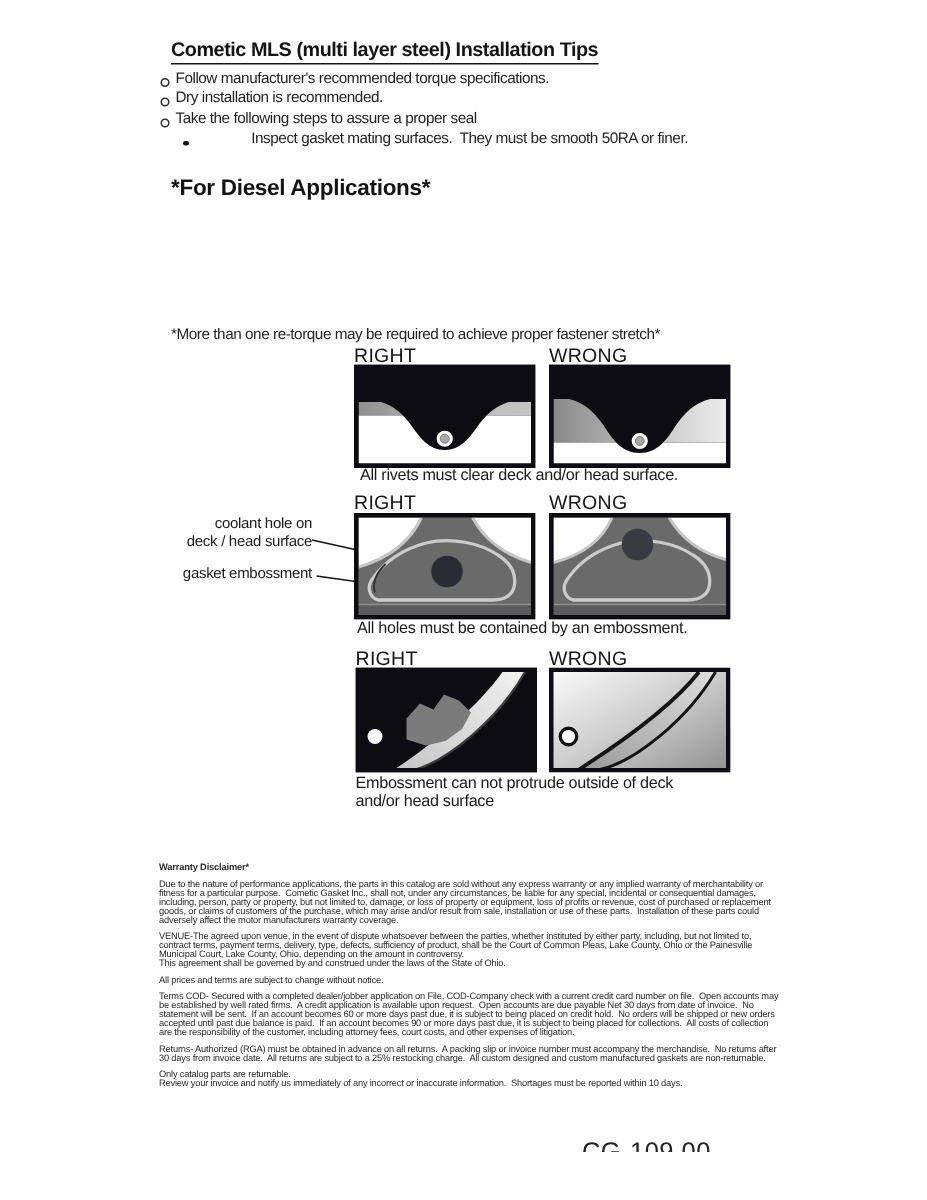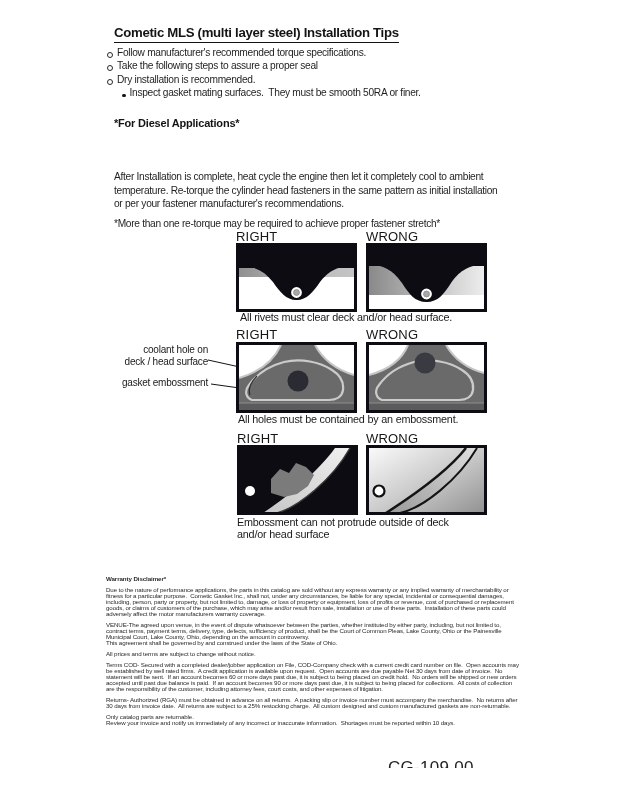--- a/index.html
+++ b/index.html
@@ -8,24 +8,24 @@
     font-family:"Liberation Sans", sans-serif;color:#1f1f1f;overflow:hidden;
   }
   .abs{position:absolute;}
   .title{
     left:114px;top:25px;margin:0;font-size:13.2px;font-weight:bold;letter-spacing:-0.3px;
     color:#141414;border-bottom:1.6px solid #141414;padding-bottom:2px;display:inline-block;
   }
   .bullets{left:107px;top:46px;font-size:10.2px;letter-spacing:-0.3px;}
   .b-line{display:flex;align-items:center;line-height:13.4px;}
   .b-dot{width:4px;height:4px;border:1px solid #2a2a2a;border-radius:50%;margin:4.5px 4px 0 0;flex:none;}
-  .sb-line{padding-left:15px;}
+  .sb-line{padding-left:15px;gap:38px;}
   .sb-dot{width:3.5px;height:3.5px;background:#141414;border-radius:50%;margin:5px 4px 0 0;flex:none;}
   .b-text{white-space:pre;}
-  .diesel{left:114px;top:117px;margin:0;font-size:11px;font-weight:bold;letter-spacing:-0.2px;color:#141414;}
+  .diesel{left:114px;top:117px;margin:0;font-size:15px;font-weight:bold;letter-spacing:-0.2px;color:#141414;}
   .para{margin:0;font-size:10.2px;line-height:13.5px;letter-spacing:-0.3px;white-space:pre;}
   .p1{left:114px;top:136px;}
   .p2{left:114px;top:170px;}
   .p3{left:114px;top:217px;}
   .fig-label{width:121px;text-align:left;font-size:13px;color:#161616;letter-spacing:0.2px;}
   .caption{font-size:10.8px;letter-spacing:-0.2px;color:#1a1a1a;white-space:pre;line-height:11.5px;}
   .annotation{width:96px;text-align:right;font-size:10px;letter-spacing:-0.2px;line-height:11.5px;white-space:pre-line;color:#1a1a1a;}
   .panel{display:block;}
   .legal{left:106px;top:575px;width:430px;color:#2a2a2a;}
   .legal h3{margin:0 0 5px 0;font-size:6.2px;font-weight:bold;letter-spacing:-0.1px;}
@@ -39,36 +39,33 @@
 
   <h1 class="abs title">Cometic MLS (multi layer steel) Installation Tips</h1>
 
   <div class="abs bullets">
     <div class="b-line">
       <span class="b-dot"></span>
       <span class="b-text">Follow manufacturer's recommended torque specifications.</span>
     </div>
     <div class="b-line">
       <span class="b-dot"></span>
-      <span class="b-text">Take the following steps to assure a proper seal</span>
+      <span class="b-text">Dry installation is recommended.</span>
     </div>
     <div class="b-line">
       <span class="b-dot"></span>
-      <span class="b-text">Dry installation is recommended.</span>
+      <span class="b-text">Take the following steps to assure a proper seal</span>
     </div>
     <div class="b-line sb-line">
       <span class="sb-dot"></span>
       <span class="b-text">Inspect gasket mating surfaces.  They must be smooth 50RA or finer.</span>
     </div>
   </div>
 
   <h2 class="abs diesel">*For Diesel Applications*</h2>
-  <p class="abs para p2">After Installation is complete, heat cycle the engine then let it completely cool to ambient
-temperature. Re-torque the cylinder head fasteners in the same pattern as initial installation
-or per your fastener manufacturer's recommendations.</p>
   <p class="abs para p3">*More than one re-torque may be required to achieve proper fastener stretch*</p>
 
   <div class="abs fig-label" style="left:236px;top:229px">RIGHT</div>
   <div class="abs fig-label" style="left:366px;top:229px">WRONG</div>
 
   <svg class="abs panel" style="left:236px;top:243px" width="121" height="69" viewBox="0 0 121 69">
     <defs>
       <linearGradient id="g1r" x1="0" y1="0" x2="1" y2="0">
         <stop offset="0" stop-color="#8f8f8f"></stop>
           <stop offset="0.5" stop-color="#b9b9b9"></stop>

